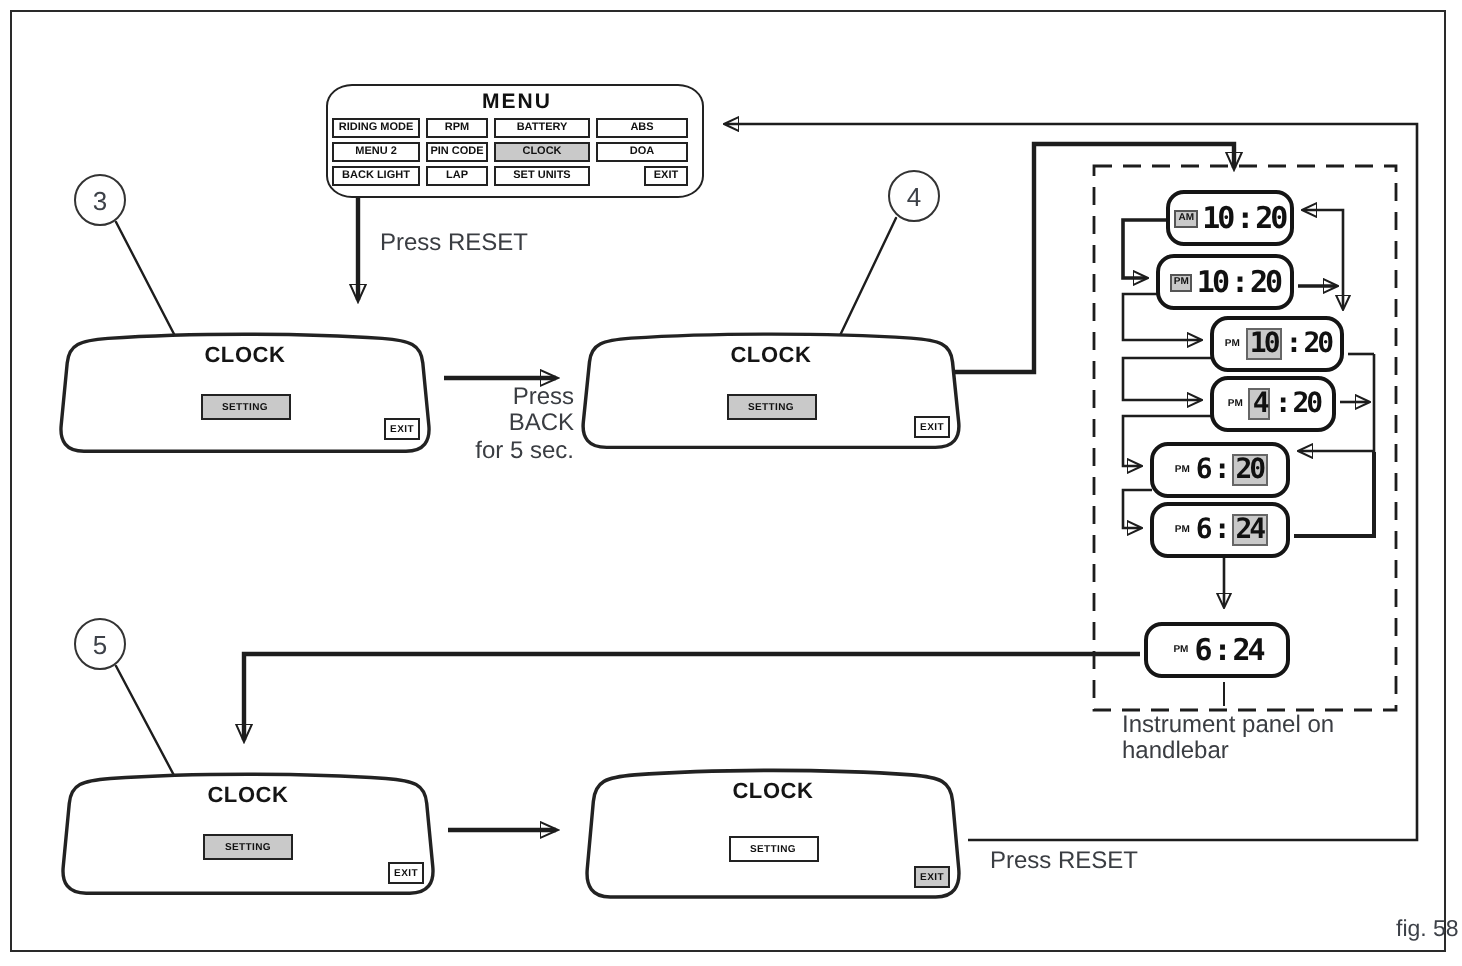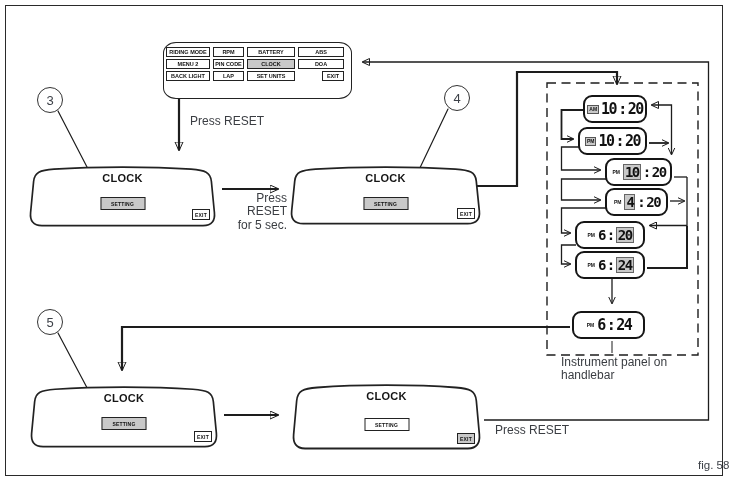--- a/index.html
+++ b/index.html
@@ -94,20 +94,21 @@
     <path d="M 612,341 V 353" stroke-width="1"></path>
 
     <path d="M 58,111 L 102,196" stroke-width="1.2" stroke-linecap="round"></path>
     <path d="M 448,109 L 407,195" stroke-width="1.2" stroke-linecap="round"></path>
     <path d="M 58,333 L 102,416" stroke-width="1.2" stroke-linecap="round"></path>
   </svg>
 
   <div class="fig-border"></div>
 
   <div class="menu">
+    <div class="menu-title">MENU</div>
     <div class="mrow">
       <div class="mcell w1" data-sel="false">RIDING MODE</div>
       <div class="mcell w2" data-sel="false">RPM</div>
       <div class="mcell w3" data-sel="false">BATTERY</div>
       <div class="mcell w4" data-sel="false">ABS</div>
     </div>
     <div class="mrow">
       <div class="mcell w1" data-sel="false">MENU 2</div>
       <div class="mcell w2" data-sel="false">PIN CODE</div>
       <div class="mcell w3" data-sel="true">CLOCK</div>
@@ -121,21 +122,21 @@
     </div>
   </div>
 
   <div class="callout" style="left:37px;top:87px;">3</div>
   <div class="callout" style="left:444px;top:85px;">4</div>
   <div class="callout" style="left:37px;top:309px;">5</div>
 
   <div class="note" style="left:190px;top:115px;">Press RESET</div>
   <div class="note center" style="left:221px;top:192px;width:66px;">
     <div>Press</div>
-    <div>RESET</div>
+    <div>BACK</div>
     <div>for 5 sec.</div>
   </div>
   <div class="note" style="left:495px;top:424px;">Press RESET</div>
   <div class="note" style="left:561px;top:356px;">
     <div>Instrument panel on</div>
     <div>handlebar</div>
   </div>
   <div class="fig-label">fig. 58</div>
 
   <div class="panel" style="left:27px;top:166px;width:191px;height:61px;">

